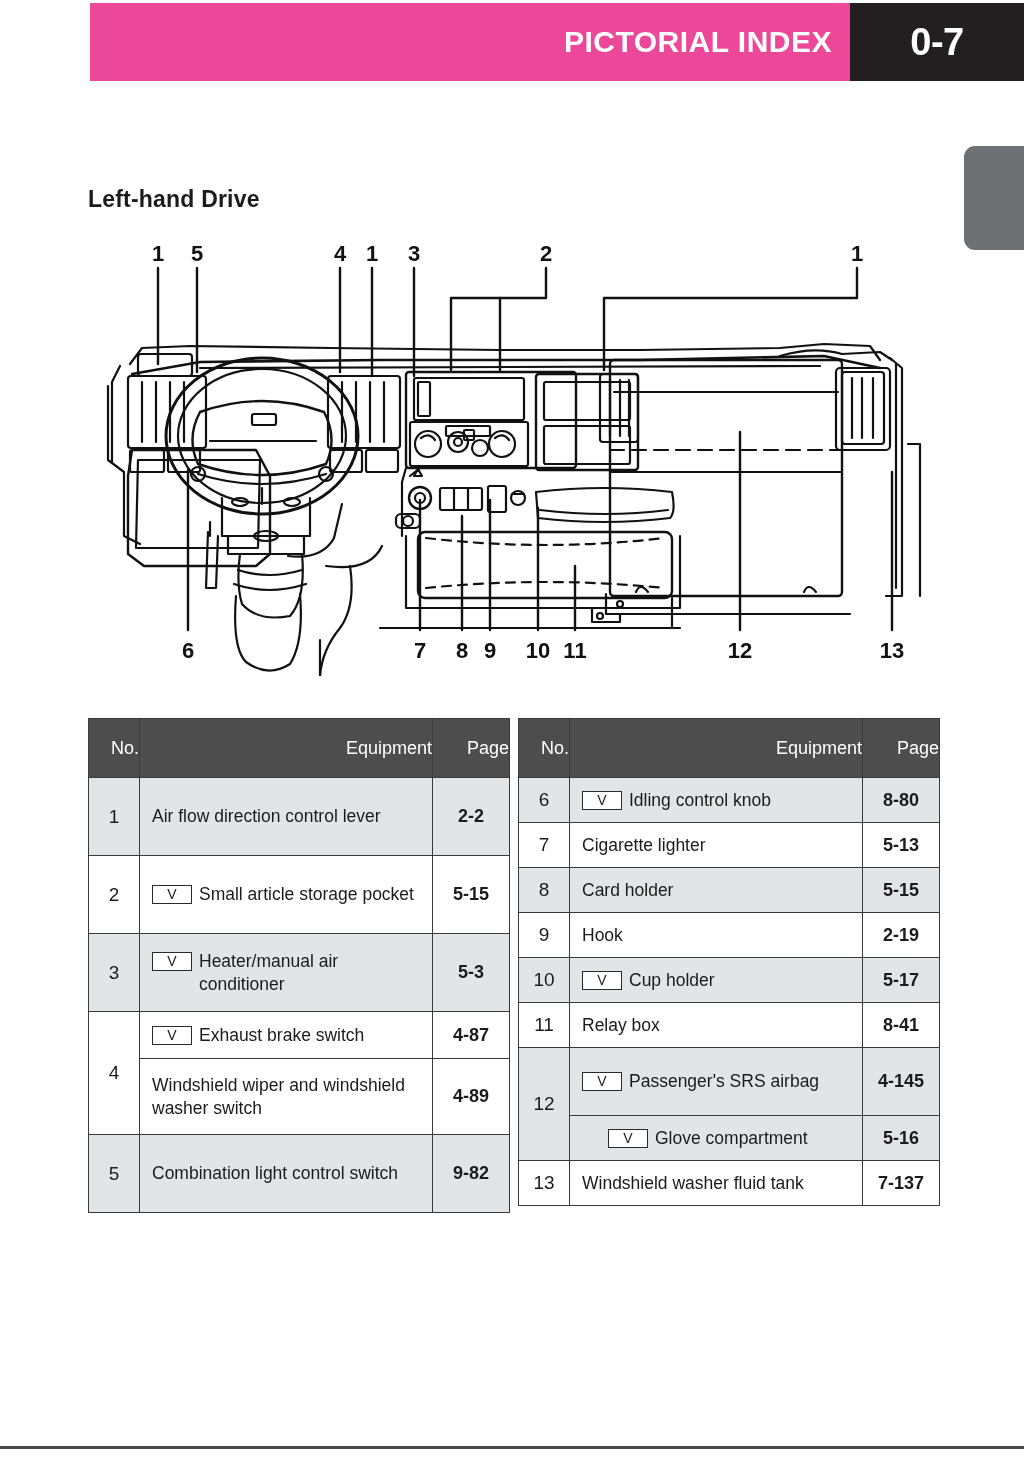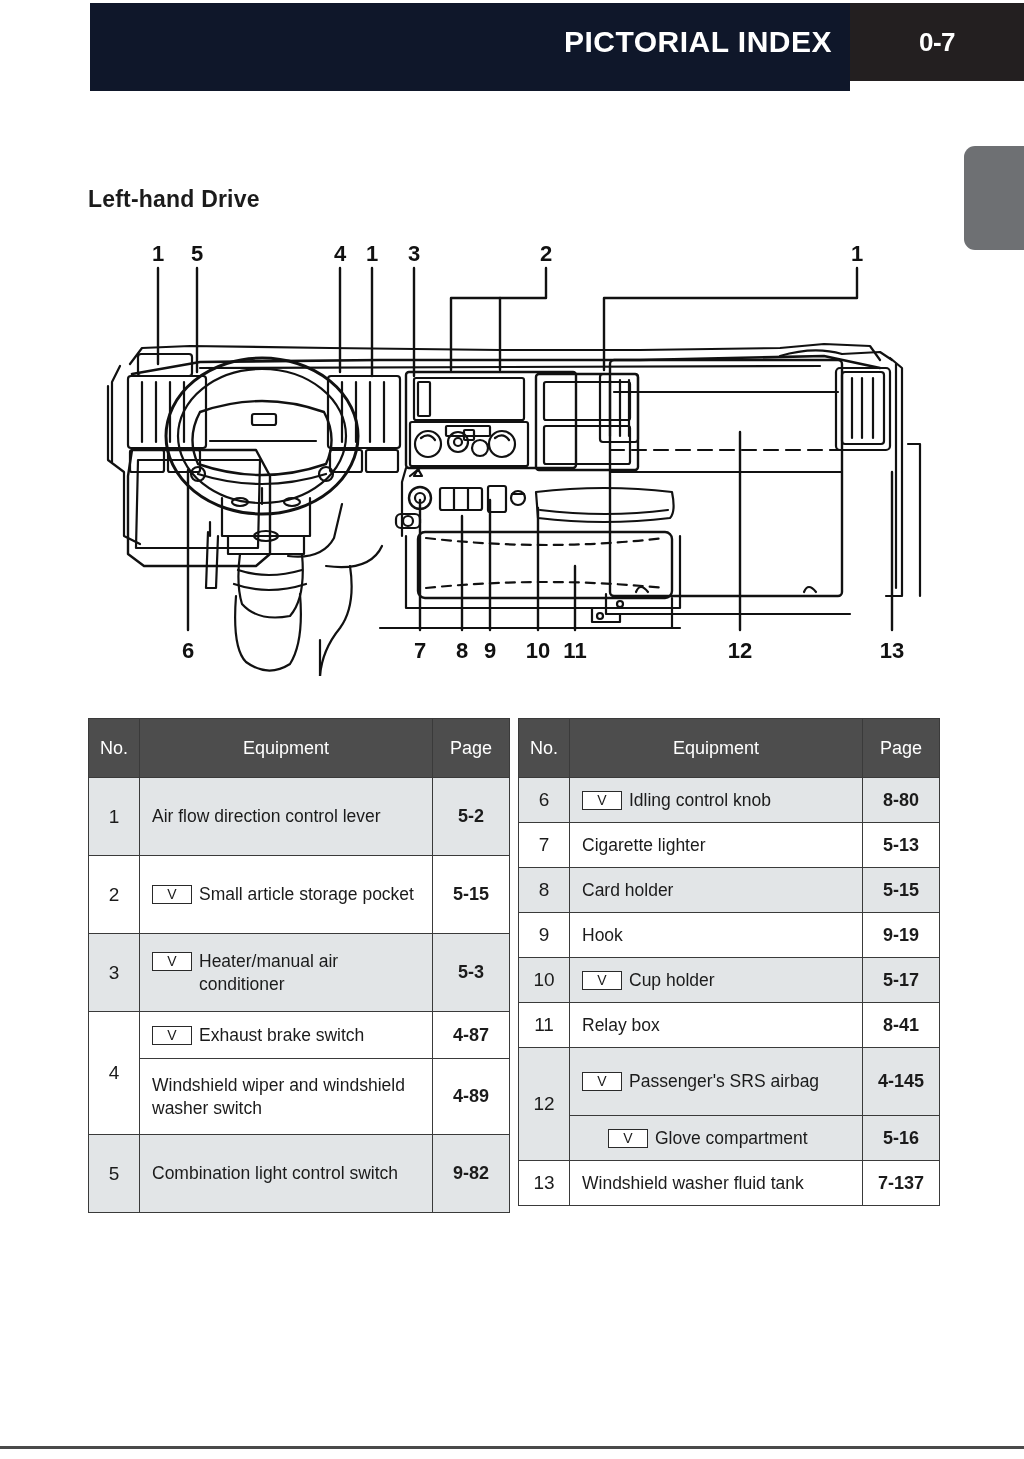--- a/index.html
+++ b/index.html
@@ -19,22 +19,22 @@
   
   .header {
     position: absolute;
     left: 0; top: 0;
     width: 1024px;
     height: 86px;
   }
   .header-gray {
     position: absolute;
     left: 90px; top: 3px;
-    width: 760px; height: 88px;
-    background: #0f172a;
+    width: 760px; height: 78px;
+    background: #ec4899;
   }
   .header-dark {
     position: absolute;
     left: 850px; top: 3px;
     width: 174px; height: 78px;
     background: #231f20;
   }
   .header-title {
     position: absolute;
     left: 0; top: 0;
@@ -50,21 +50,21 @@
     letter-spacing: 0.5px;
   }
   .header-page {
     position: absolute;
     left: 0; top: 0;
     width: 174px; height: 78px;
     display: flex;
     align-items: center;
     justify-content: center;
     color: #ffffff;
-    font-size: 26px;
+    font-size: 38px;
     font-weight: bold;
     letter-spacing: -0.5px;
   }
 
   
   .edge-tab {
     position: absolute;
     left: 964px; top: 146px;
     width: 60px; height: 104px;
     background: #6e7073;
@@ -103,21 +103,21 @@
     border: 1.6px solid #3a3a3a;
     padding: 0;
     vertical-align: middle;
   }
   .tbl thead th {
     background: #4d4d4d;
     color: #ffffff;
     font-weight: normal;
     height: 58px;
     font-size: 18px;
-    text-align: center;
+    text-align: right;
   }
   .col-no   { width: 50px;  text-align: center; }
   .col-eq   { width: 292px; text-align: left; }
   .col-page { width: 76px;  text-align: center; }
 
   .tbl td.c-no {
     text-align: center;
     font-size: 19px;
     font-weight: normal;
   }
@@ -403,21 +403,21 @@
       <th class="col-eq">Equipment</th>
       <th class="col-page">Page</th>
     </tr>
   </thead>
   <tbody>
       <tr class="shade" style="height: 78px;">
         <td class="c-no" rowspan="1">1</td>
         <td class="c-eq">
           <span class="eq-wrap"><span>Air flow direction control lever</span></span>
         </td>
-        <td class="c-page">5-2</td>
+        <td class="c-page">2-2</td>
       </tr>
       <tr class="plain" style="height: 78px;">
         <td class="c-no" rowspan="1">2</td>
         <td class="c-eq">
           <span class="eq-wrap" style="text-indent: 0px; padding-left: 47px;"><span class="vbadge" style="margin-left: -47px;">V</span><span>Small article storage pocket</span></span>
         </td>
         <td class="c-page">5-15</td>
       </tr>
       <tr class="shade" style="height: 78px;">
         <td class="c-no" rowspan="1">3</td>
@@ -477,21 +477,21 @@
         <td class="c-eq">
           <span class="eq-wrap"><span>Card holder</span></span>
         </td>
         <td class="c-page">5-15</td>
       </tr>
       <tr class="plain" style="height: 45px;">
         <td class="c-no" rowspan="1">9</td>
         <td class="c-eq">
           <span class="eq-wrap"><span>Hook</span></span>
         </td>
-        <td class="c-page">9-19</td>
+        <td class="c-page">2-19</td>
       </tr>
       <tr class="shade" style="height: 45px;">
         <td class="c-no" rowspan="1">10</td>
         <td class="c-eq">
           <span class="eq-wrap" style="text-indent: 0px; padding-left: 47px;"><span class="vbadge" style="margin-left: -47px;">V</span><span>Cup holder</span></span>
         </td>
         <td class="c-page">5-17</td>
       </tr>
       <tr class="plain" style="height: 45px;">
         <td class="c-no" rowspan="1">11</td>

